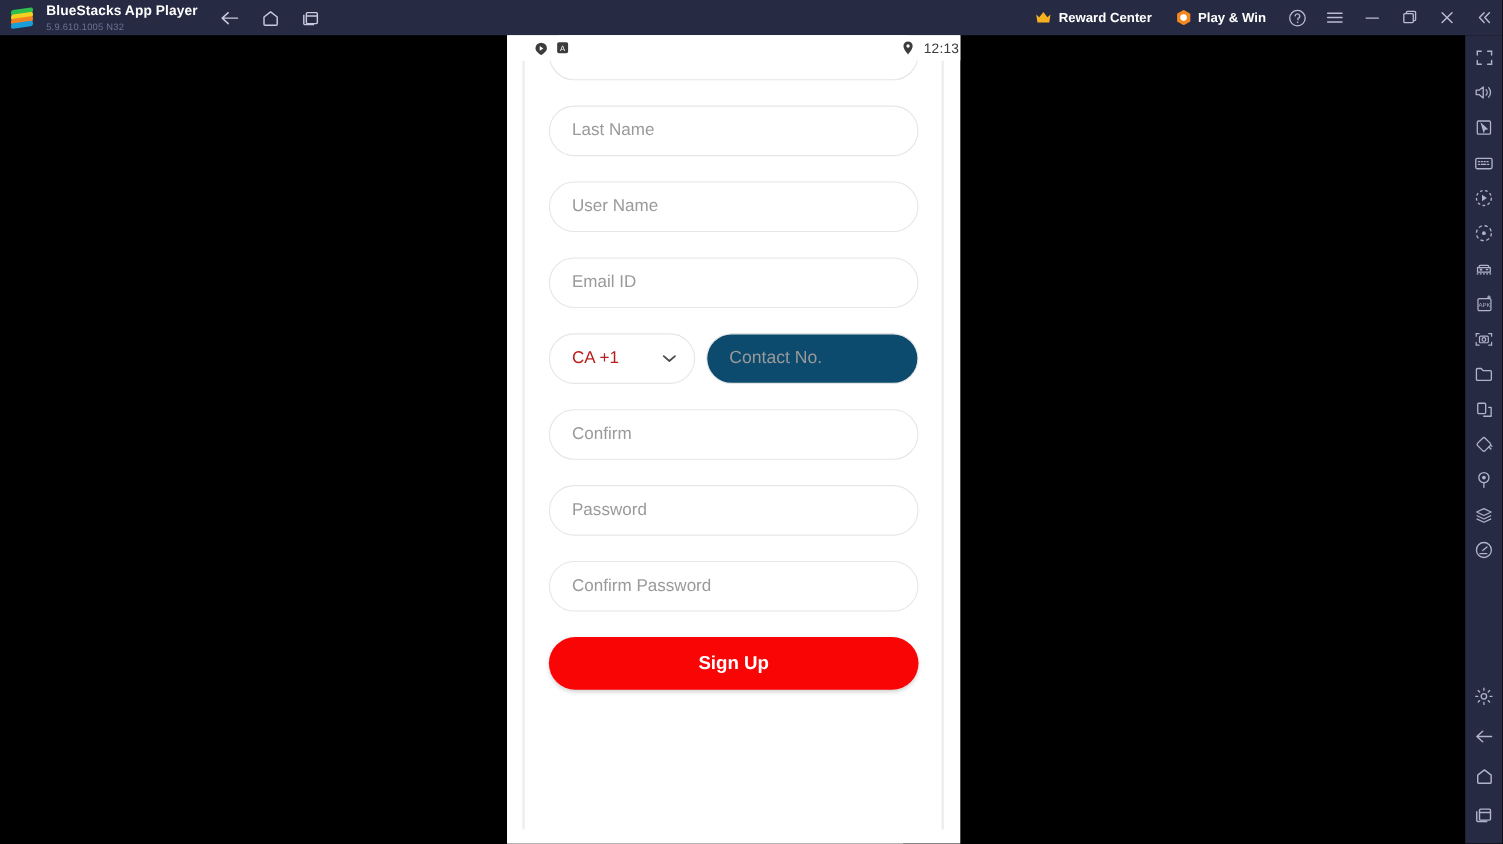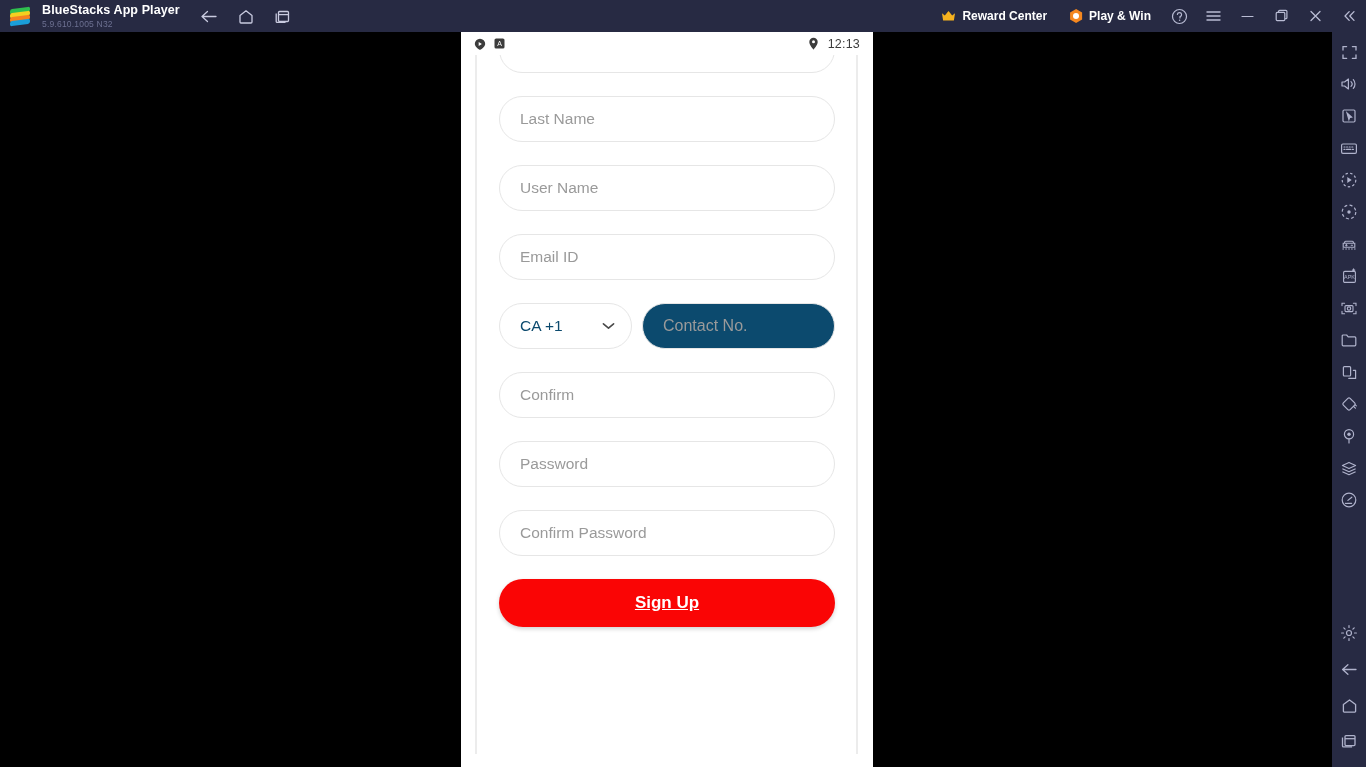--- a/index.html
+++ b/index.html
@@ -157,20 +157,21 @@
     overflow: hidden;
   }
   .statusbar {
     position: absolute;
     left: 0; top: 0;
     width: 412px; height: 23px;
     display: flex;
     align-items: center;
     background: #ffffff;
     z-index: 5;
+    padding-left: 12px;
   }
   .sb-left {
     display: flex;
     align-items: center;
     gap: 7px;
     margin-left: 12px;
   }
   .notif-ico {
     width: 13px; height: 13px;
     color: #3c3c3c;
@@ -244,21 +245,21 @@
     border: 1px solid #e6e6e6;
     border-radius: 26px;
     background: #ffffff;
     display: flex;
     align-items: center;
     justify-content: space-between;
     padding: 0 16px 0 20px;
     cursor: pointer;
   }
   .cc-val {
-    color: #0c4a6e;
+    color: #b91c1c;
     font-size: 15.5px;
   }
   .cc-chev { color: #4a4a4a; display: flex; align-items: center; }
   .contact {
     box-sizing: border-box;
     flex: 1 1 auto;
     height: 46px;
     border: 1px solid #e6e6e6;
     border-radius: 26px;
     background: #0c4a6e;
@@ -279,21 +280,20 @@
     color: #ffffff;
     font-size: 17px;
     font-weight: bold;
     font-family: "Liberation Sans", sans-serif;
     display: flex;
     align-items: center;
     justify-content: center;
     margin-top: 7px;
     cursor: pointer;
     box-shadow: 0 2px 4px rgba(0,0,0,.18);
-    text-decoration: underline;
   }
 </style>
 </head>
 <body>
 
 <div class="app">
 
   <div class="titlebar">
     <div class="bs-logo">
       <div class="band b1"></div>

